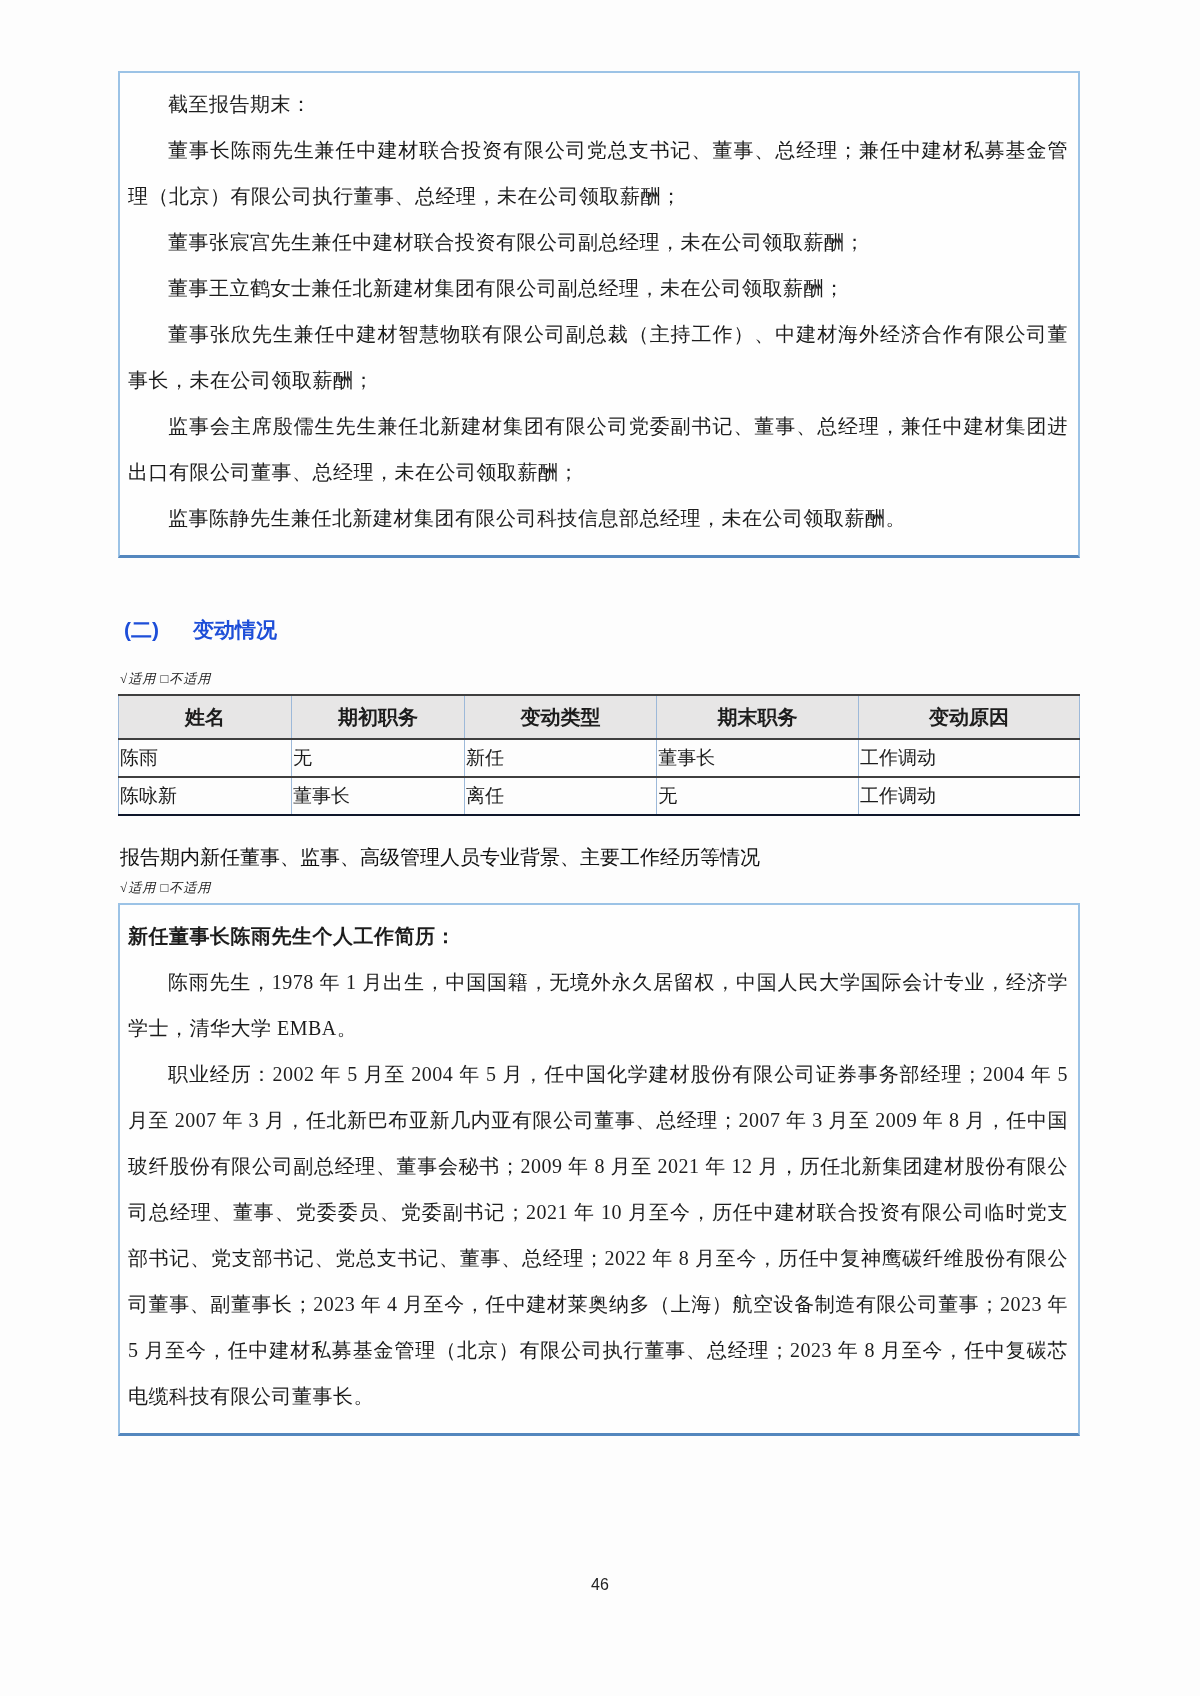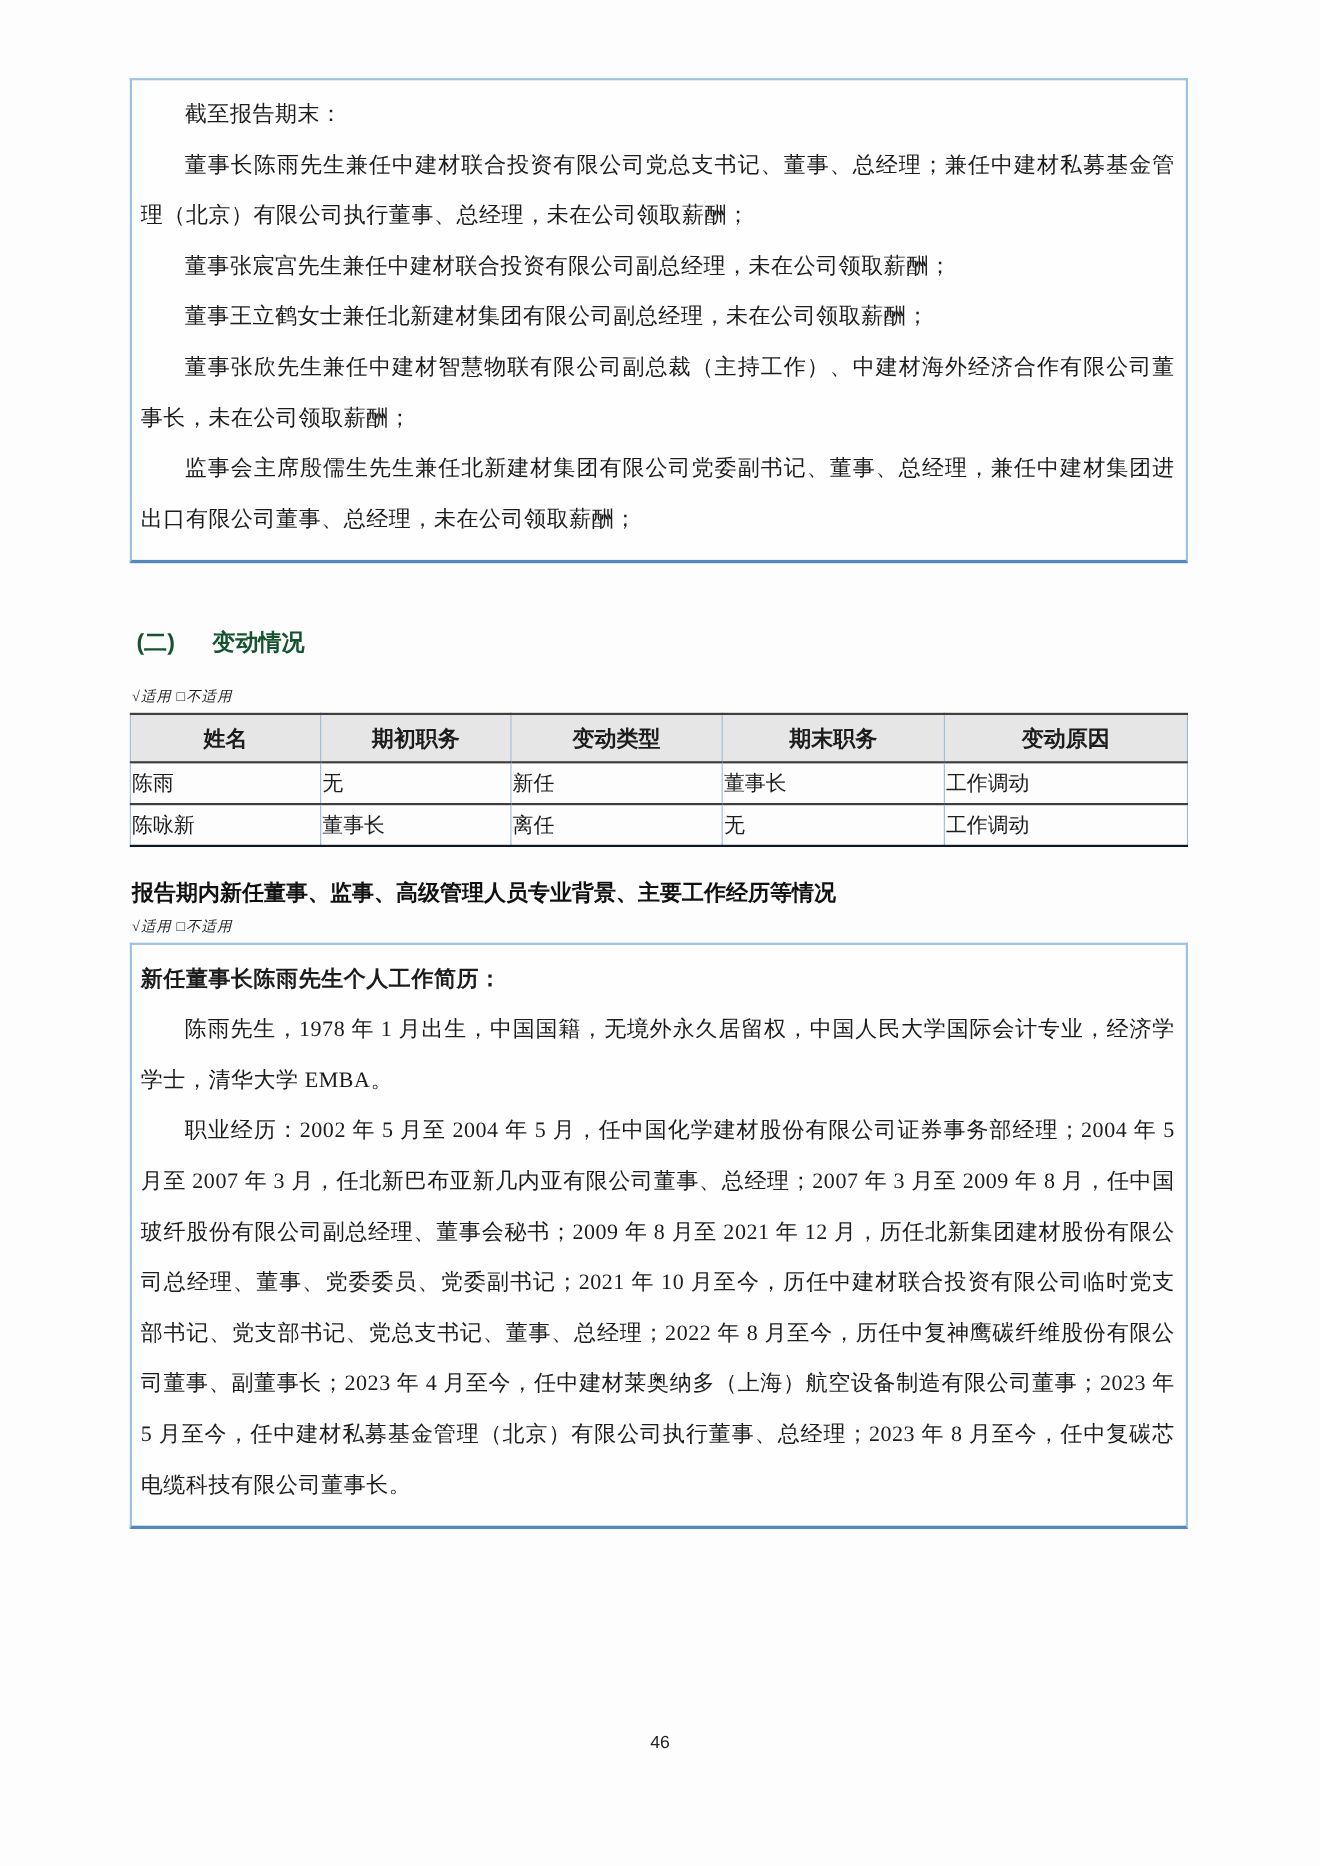--- a/index.html
+++ b/index.html
@@ -17,21 +17,21 @@
     background:#fefefe;
     padding:8px 10px 14px 8px;
   }
   .text-box p{
     margin:0; font-size:20px; line-height:46px;
     text-align:justify; text-indent:2em;
     letter-spacing:0.5px;
   }
   .section-heading{
     margin:58px 0 0 6px; font-family:"Liberation Sans", sans-serif;
-    font-weight:bold; font-size:21px; color:#14532d;
+    font-weight:bold; font-size:21px; color:#1d4ed8;
   }
   .section-heading .num{display:inline-block; margin-right:34px;}
   .applicability{
     margin:26px 0 6px 2px; font-size:13px; letter-spacing:1px;font-style:italic;
   }
   table.change-table{
     width:100%; border-collapse:collapse; table-layout:fixed;
     font-size:19px;
     border-top:2px solid #3f3f3f;
     border-bottom:2px solid #0f172a;
@@ -48,21 +48,21 @@
     border-bottom:2px solid #3f3f3f; text-align:center;
   }
   table.change-table td{
     height:34px; text-align:left;
     border-left:1px solid #9db9d9; border-right:1px solid #9db9d9;
     border-bottom:2px solid #3f3f3f;
   }
   table.change-table tr:last-child td{border-bottom:none;margin-left:29px;}
   .bold-heading{
     margin:28px 0 0 2px; font-family:"Liberation Sans", sans-serif;
-    font-weight:bold; font-size:20px; color:#111;
+    font-weight:normal; font-size:20px; color:#111;
   }
   .bio-heading{
     font-family:"Liberation Sans", sans-serif; font-weight:bold;
     font-size:21px; line-height:46px; margin:0; text-indent:0 !important;
     text-align:left;
   }
   .page-number{
     position:absolute; left:0; width:1200px; text-align:center;
     bottom:102px; font-family:"Liberation Sans", sans-serif;
     font-size:16px; color:#222;
@@ -73,20 +73,21 @@
 
 <div class="page">
 
   <div class="text-box">
     <p>截至报告期末：</p>
     <p>董事长陈雨先生兼任中建材联合投资有限公司党总支书记、董事、总经理；兼任中建材私募基金管理（北京）有限公司执行董事、总经理，未在公司领取薪酬；</p>
     <p>董事张宸宫先生兼任中建材联合投资有限公司副总经理，未在公司领取薪酬；</p>
     <p>董事王立鹤女士兼任北新建材集团有限公司副总经理，未在公司领取薪酬；</p>
     <p>董事张欣先生兼任中建材智慧物联有限公司副总裁（主持工作）、中建材海外经济合作有限公司董事长，未在公司领取薪酬；</p>
     <p>监事会主席殷儒生先生兼任北新建材集团有限公司党委副书记、董事、总经理，兼任中建材集团进出口有限公司董事、总经理，未在公司领取薪酬；</p>
+    <p>监事陈静先生兼任北新建材集团有限公司科技信息部总经理，未在公司领取薪酬。</p>
   </div>
 
   <h3 class="section-heading">
     <span class="num">(二)</span><span>变动情况</span>
   </h3>
 
   <div class="applicability">√适用 □不适用</div>
 
   <table class="change-table">
     <colgroup>

